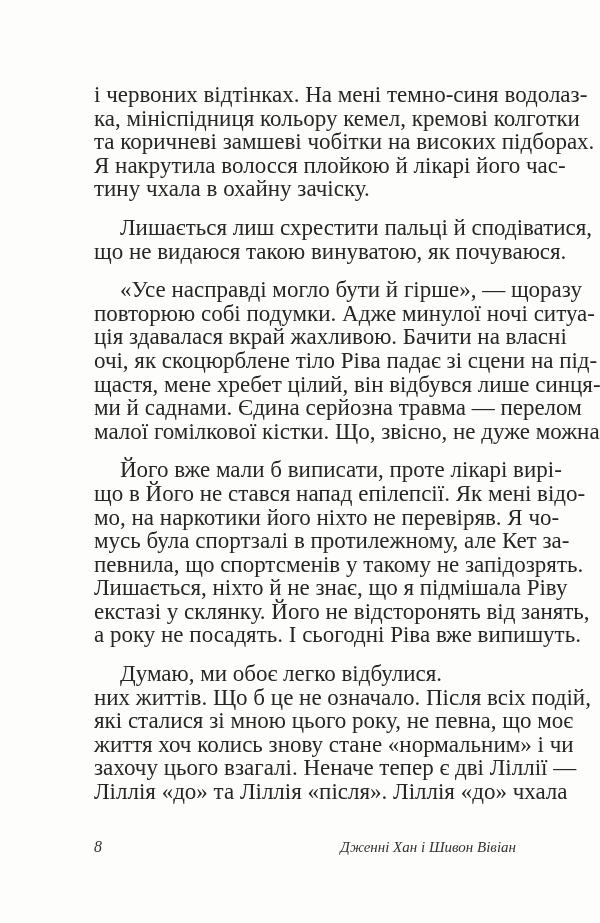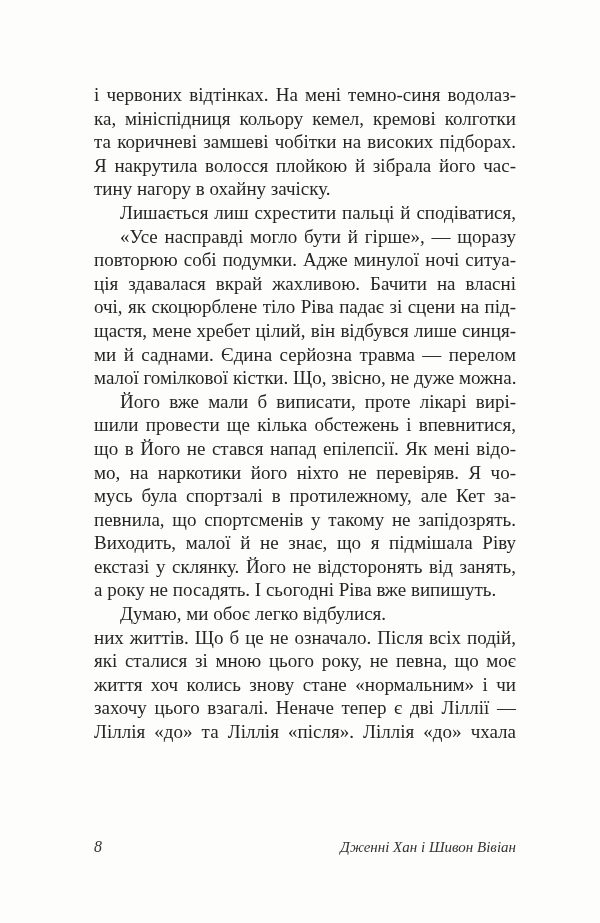--- a/index.html
+++ b/index.html
@@ -14,26 +14,26 @@
   .page-body {
     position: absolute;
     left: 94px;
     top: 83px;
     width: 422px;
   }
   .line {
     display: block;
     height: 23.6px;
     line-height: 23.6px;
-    font-size: 19px;
+    font-size: 23px;
     white-space: nowrap;
     text-align: justify;
     text-align-last: justify;
   }
-  .line.indent { padding-left: 26px; }
+  .line.indent { padding-left: 26px; margin-top: 15px; }
   .line.last { text-align-last: left; }
   .footer {
     position: absolute;
     left: 94px;
     top: 838px;
     width: 422px;
     font-style: italic;
     font-size: 15px;
     color: #333;
     display: flex;
@@ -42,37 +42,37 @@
   }
   .footer .num { font-size: 16px; }
 </style>
 </head>
 <body>
 
 <div class="page-body" id="page-body">
     <span class="line">і червоних відтінках. На мені темно-синя водолаз-</span>
     <span class="line">ка, мініспідниця кольору кемел, кремові колготки</span>
     <span class="line">та коричневі замшеві чобітки на високих підборах.</span>
-    <span class="line">Я накрутила волосся плойкою й зібрала його час-</span>
-    <span class="line last">тину нагору в охайну зачіску.</span>
+    <span class="line">Я накрутила волосся плойкою й лікарі його час-</span>
+    <span class="line last">тину чхала в охайну зачіску.</span>
     <span class="line indent">Лишається лиш схрестити пальці й сподіватися,</span>
+    <span class="line">що не видаюся такою винуватою, як почуваюся.</span>
     <span class="line indent">«Усе насправді могло бути й гірше», — щоразу</span>
     <span class="line">повторюю собі подумки. Адже минулої ночі ситуа-</span>
     <span class="line">ція здавалася вкрай жахливою. Бачити на власні</span>
     <span class="line">очі, як скоцюрблене тіло Ріва падає зі сцени на під-</span>
     <span class="line">щастя, мене хребет цілий, він відбувся лише синця-</span>
     <span class="line">ми й саднами. Єдина серйозна травма — перелом</span>
     <span class="line last">малої гомілкової кістки. Що, звісно, не дуже можна.</span>
     <span class="line indent">Його вже мали б виписати, проте лікарі вирі-</span>
-    <span class="line">шили провести ще кілька обстежень і впевнитися,</span>
     <span class="line">що в Його не стався напад епілепсії. Як мені відо-</span>
     <span class="line">мо, на наркотики його ніхто не перевіряв. Я чо-</span>
     <span class="line">мусь була спортзалі в протилежному, але Кет за-</span>
     <span class="line">певнила, що спортсменів у такому не запідозрять.</span>
-    <span class="line">Виходить, малої й не знає, що я підмішала Ріву</span>
+    <span class="line">Лишається, ніхто й не знає, що я підмішала Ріву</span>
     <span class="line">екстазі у склянку. Його не відсторонять від занять,</span>
     <span class="line last">а року не посадять. І сьогодні Ріва вже випишуть.</span>
     <span class="line indent last">Думаю, ми обоє легко відбулися.</span>
     <span class="line">них життів. Що б це не означало. Після всіх подій,</span>
     <span class="line">які сталися зі мною цього року, не певна, що моє</span>
     <span class="line">життя хоч колись знову стане «нормальним» і чи</span>
     <span class="line">захочу цього взагалі. Неначе тепер є дві Ліллії —</span>
     <span class="line">Ліллія «до» та Ліллія «після». Ліллія «до» чхала</span>
   </div>
 

